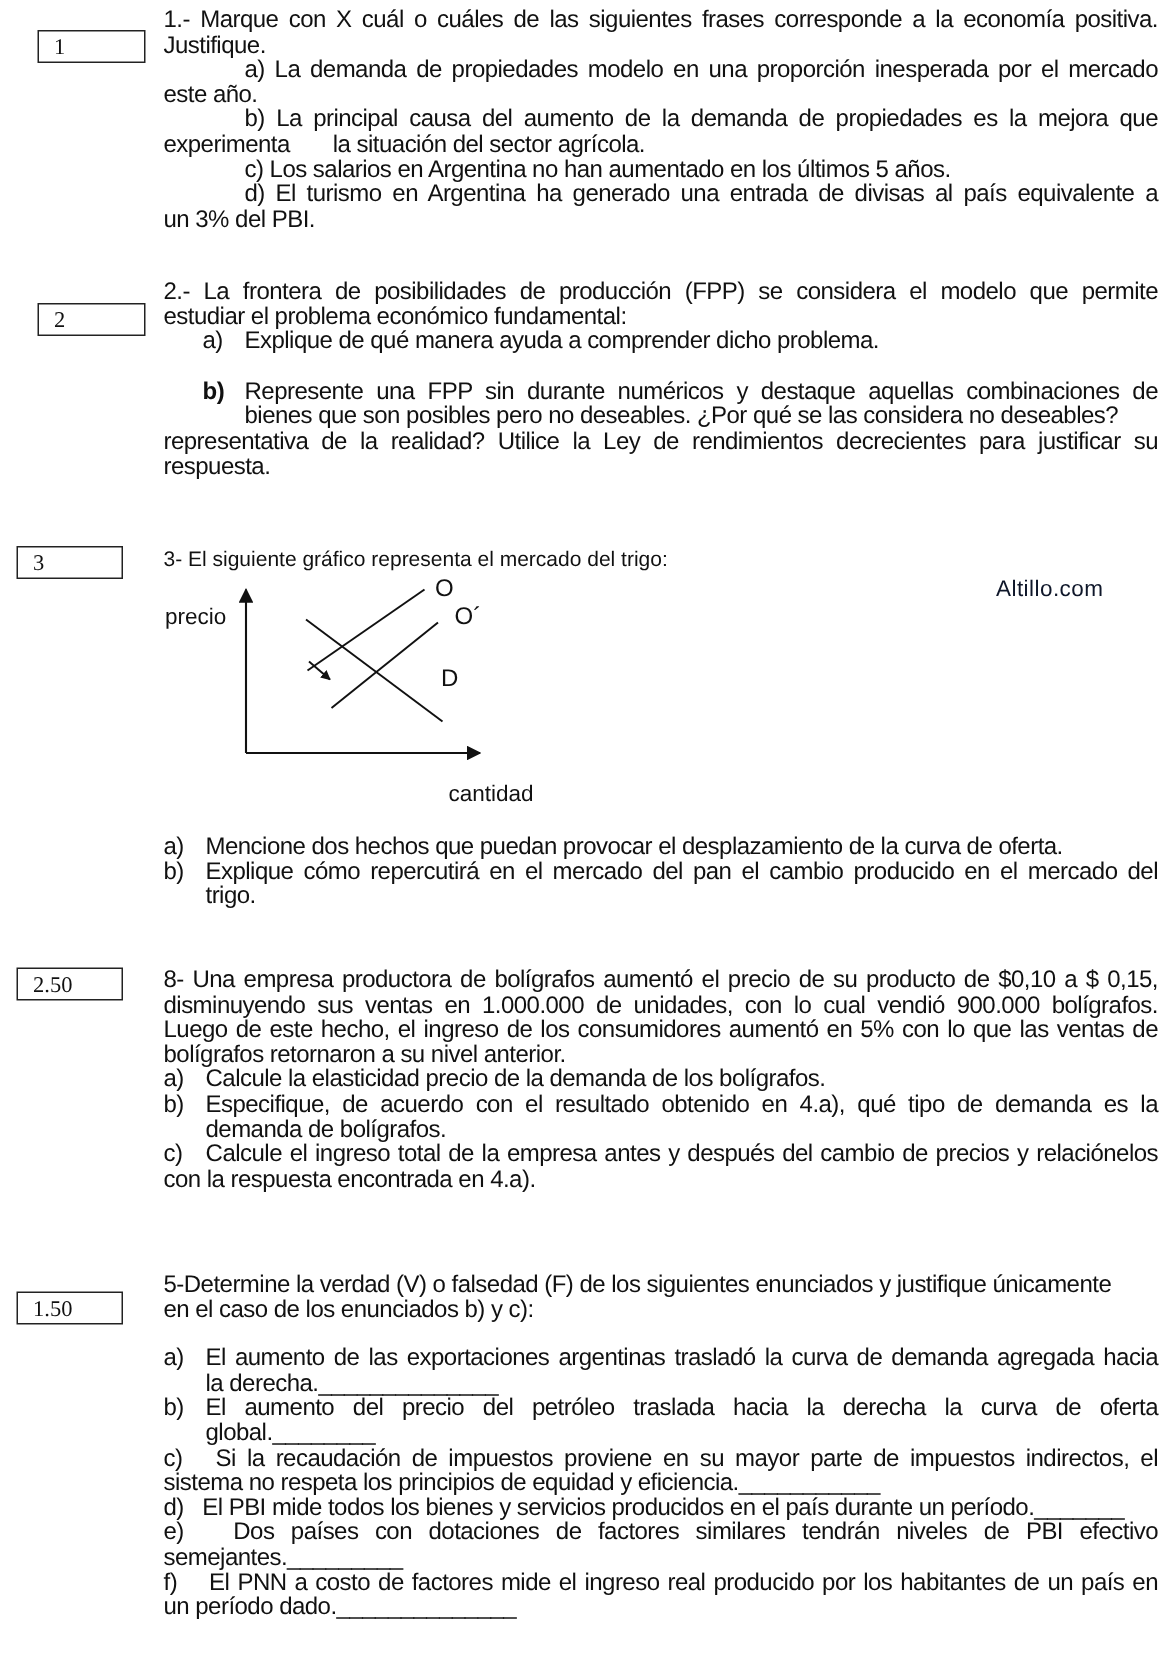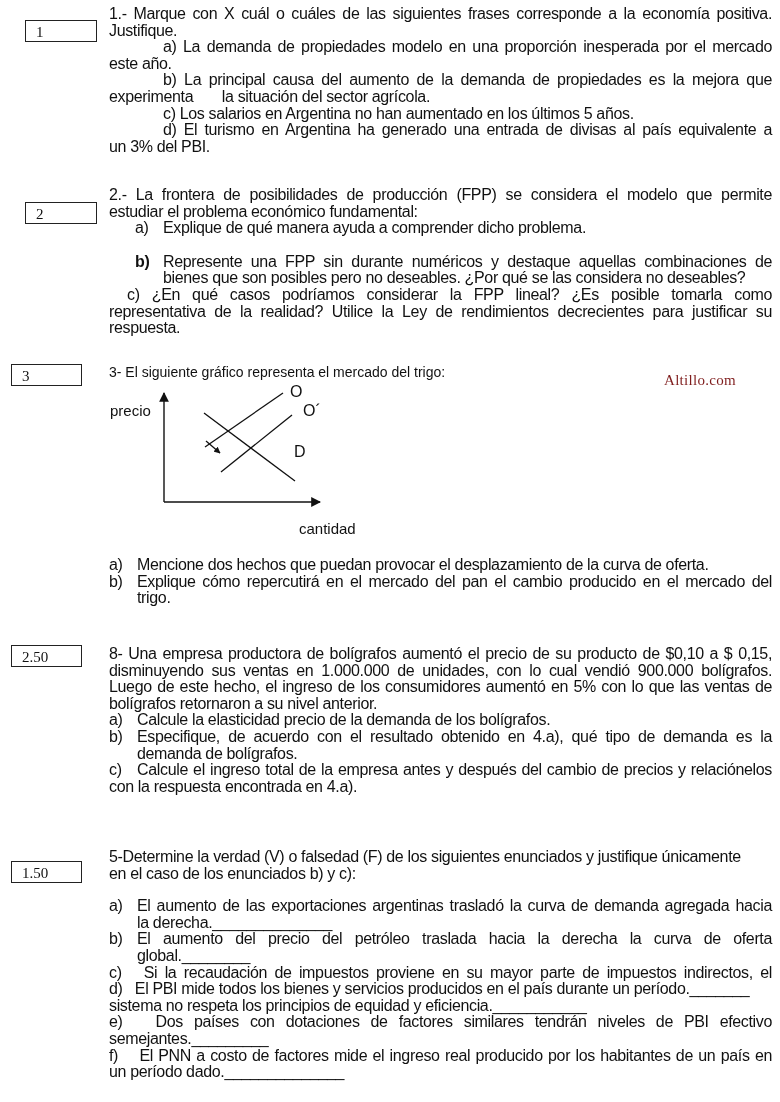--- a/index.html
+++ b/index.html
@@ -10,22 +10,22 @@
   .abs { position: absolute; }
   .score { position: absolute; border: 1.5px solid #222; height: 22px; background: #fff;
            font-family: "Liberation Serif", serif; font-size: 15px; line-height: 22px;
            text-indent: 10px; box-sizing: border-box; }
   .para { position: absolute; left: 109px; width: 663px; text-align: justify; }
   .line { display: block; white-space: nowrap; }
   .jl { display: block; text-align: justify; text-align-last: justify; white-space: normal; }
   .ind1 { padding-left: 54px; }
   .hang { position: relative; padding-left: 28px; }
   .hang .lbl { position: absolute; left: 0; }
-  .watermark { position: absolute; left: 664px; top: 372px; font-family: Liberation Serif, serif;
-               font-size: 15px; color: #7f1d1d; letter-spacing: 0.3px; }
+  .watermark { position: absolute; left: 664px; top: 384px; font-family: Liberation Sans, sans-serif;
+               font-size: 15px; color: #0f172a; letter-spacing: 0.3px; }
   .q3 { font-family: Liberation Sans, sans-serif; font-size: 14px; }
   svg text { font-family: "Liberation Sans", sans-serif; }
 </style>
 </head>
 <body>
 
 <div class="watermark">Altillo.com</div>
 
 <div class="score" style="left:25px;top:20px;width:72px;">1</div>
 <div class="score" style="left:25px;top:202px;width:72px;">2</div>
@@ -50,21 +50,20 @@
   <span class="line">estudiar el problema económico fundamental:</span>
   <div class="hang" style="margin-left:26px;">
     <span class="lbl">a)</span>
     <span class="line">Explique de qué manera ayuda a comprender dicho problema.</span>
   </div>
   <div class="hang" style="margin-left:26px;margin-top:17px;">
     <span class="lbl" style="font-weight:bold;">b)</span>
     <span class="jl">Represente una FPP sin durante numéricos y destaque aquellas combinaciones de</span>
     <span class="line">bienes que son posibles pero no deseables. ¿Por qué se las considera no deseables?</span>
   </div>
-  <span class="jl" style="padding-left:18px;">c) ¿En qué casos podríamos considerar la FPP lineal? ¿Es posible tomarla como</span>
   <span class="jl">representativa de la realidad? Utilice la Ley de rendimientos decrecientes para justificar su</span>
   <span class="line">respuesta.</span>
 </div>
 
 <div class="abs q3" style="left:109px;top:364px;">3- El siguiente gráfico representa el mercado del trigo:</div>
 
 <svg class="abs" style="left:100px;top:370px;" width="280" height="175" viewBox="100 370 280 175">
   <defs>
     <marker id="ah" viewBox="0 0 10 10" refX="9" refY="5" markerWidth="7" markerHeight="7" orient="auto-start-reverse">
       <path d="M0,0 L10,5 L0,10 z" fill="#111"></path>
@@ -123,19 +122,19 @@
     <span class="lbl">a)</span>
     <span class="jl">El aumento de las exportaciones argentinas trasladó la curva de demanda agregada hacia</span>
     <span class="line">la derecha.______________</span>
   </div>
   <div class="hang">
     <span class="lbl">b)</span>
     <span class="jl">El aumento del precio del petróleo traslada hacia la derecha la curva de oferta</span>
     <span class="line">global.________</span>
   </div>
   <span class="jl" style="white-space:pre;">c)   Si la recaudación de impuestos proviene en su mayor parte de impuestos indirectos, el</span>
+  <span class="line">sistema no respeta los principios de equidad y eficiencia.___________</span>
   <span class="line" style="white-space:pre;">d)   El PBI mide todos los bienes y servicios producidos en el país durante un período._______</span>
-  <span class="line">sistema no respeta los principios de equidad y eficiencia.___________</span>
   <span class="jl" style="white-space:pre;">e)   Dos países con dotaciones de factores similares tendrán niveles de PBI efectivo</span>
   <span class="line">semejantes._________</span>
   <span class="jl" style="white-space:pre;">f)    El PNN a costo de factores mide el ingreso real producido por los habitantes de un país en</span>
   <span class="line">un período dado.______________</span>
 </div>
 
 </body></html>

